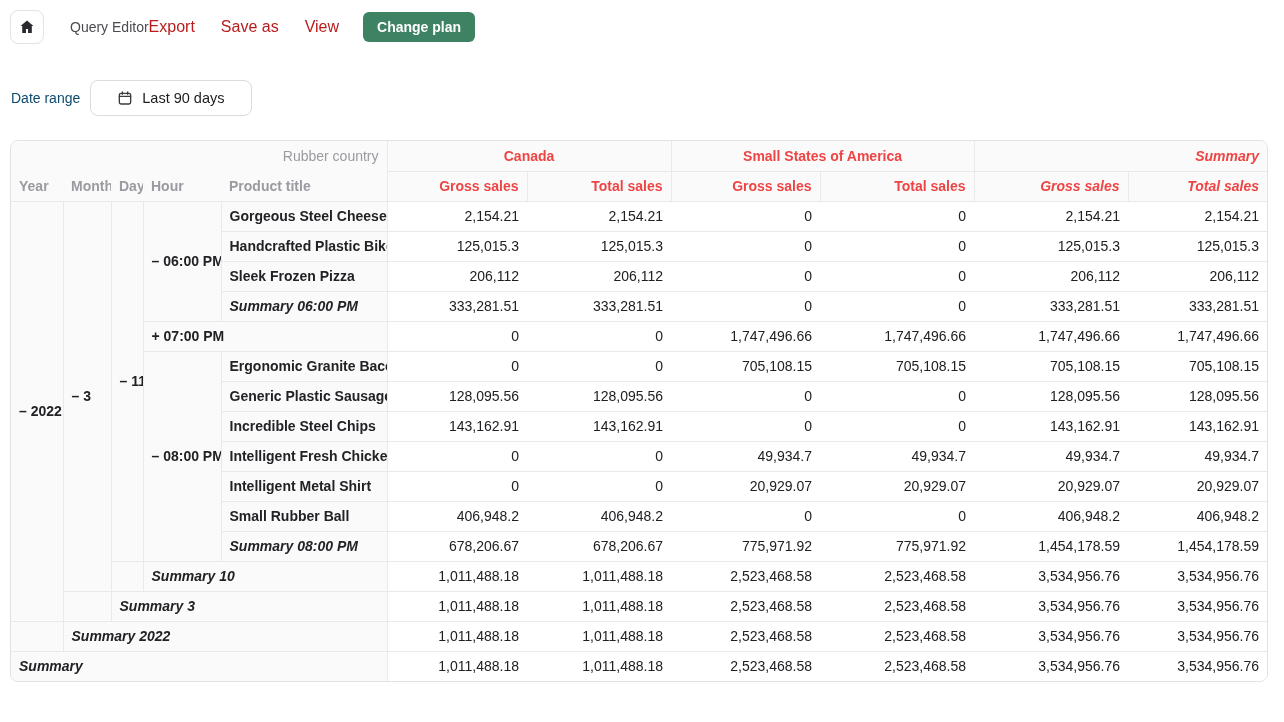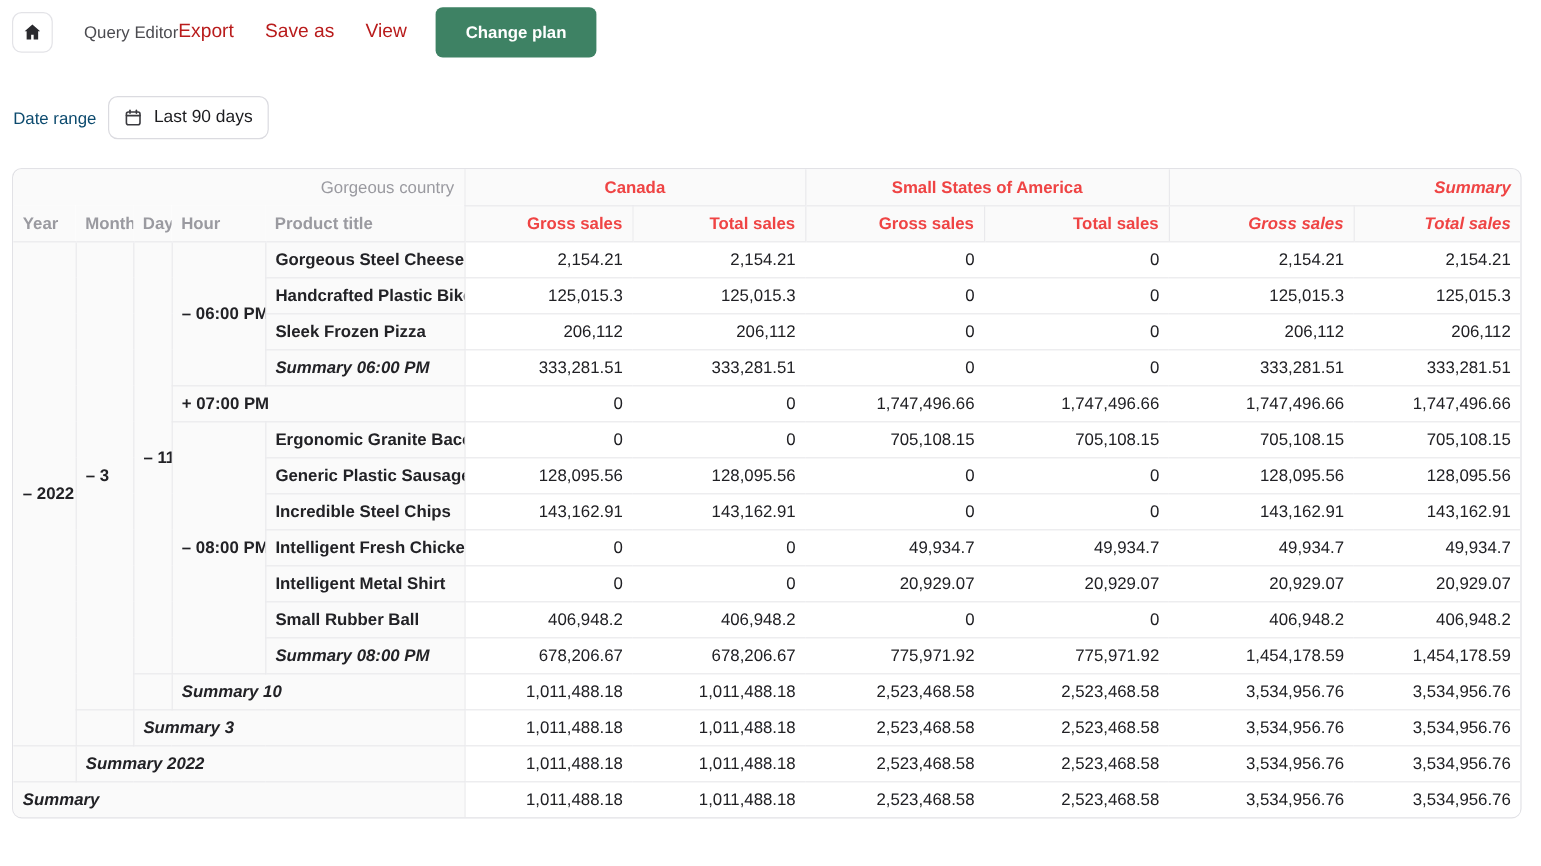--- a/index.html
+++ b/index.html
@@ -8,28 +8,28 @@
 
   
   .topbar { display: flex; align-items: center; height: 54px; padding: 0 16px 0 10px; }
   .home-btn { width: 34px; height: 34px; border: 1px solid #e3e3e7; border-radius: 8px;
     background: #fff; display: flex; align-items: center; justify-content: center; cursor: pointer; flex: 0 0 auto; }
   .app-label { margin-left: 26px; font-size: 14px; color: #4b4b50; }
   .center-title { flex: 1 1 auto; text-align: center; font-size: 20px; font-weight: 700; color: #161619; }
   .top-actions { display: flex; align-items: center; gap: 26px; flex: 0 0 auto; }
   .text-btn { font-size: 16px; font-weight: 500; color: #b91c1c; cursor: pointer; }
   .change-plan-btn { margin-left: -2px; background: #3e8264; color: #fff; border: none;
-    border-radius: 6px; height: 42px; line-height: 30px; padding: 0 25px;
+    border-radius: 6px; height: 30px; line-height: 30px; padding: 0 14px;
     font-size: 14px; font-weight: 600; cursor: pointer; font-family: inherit; }
 
   
   .filter-row { display: flex; align-items: center; margin: 26px 0 0 11px; }
   .filter-label { font-size: 14px; color: #0c4a6e; }
   .date-btn { margin-left: 10px; display: flex; align-items: center; gap: 9px;
-    height: 36px; padding: 0 12px; background: #fff; border: 1px solid #dbdbe0;
+    height: 36px; padding: 0 26px; background: #fff; border: 1px solid #dbdbe0;
     border-radius: 8px; font-size: 14.5px; font-weight: 500; color: #1c1c1f;
     cursor: pointer; font-family: inherit; }
 
   
   .table-wrap { margin: 24px 16px 0 10px; border: 1px solid #e2e2e6; border-radius: 8px; overflow: hidden; width: 1258px; }
   table.pivot { width: 100%; border-collapse: collapse; table-layout: fixed; font-size: 14px; }
   .pivot th, .pivot td { height: 30px; padding: 0 8px; white-space: nowrap; overflow: hidden; vertical-align: middle; }
 
   .pivot thead th { background: #fafafa; font-weight: 600; color: #ef4444; }
   .pivot th.corner { text-align: right; color: #9a9aa0; font-weight: 400; }
@@ -92,21 +92,21 @@
         <col style="width:166px">
       <col style="width:140px">
         <col style="width:144px">
         <col style="width:149px">
         <col style="width:154px">
         <col style="width:154px">
         <col>
     </colgroup>
     <thead>
       <tr data-interactable="false">
-        <th class="corner" colspan="5" data-interactable="false">Gorgeous country</th>
+        <th class="corner" colspan="5" data-interactable="false">Rubber country</th>
         <th class="grp" colspan="2" data-interactable="false">Canada</th>
         <th class="grp" colspan="2" data-interactable="false">Small States of America</th>
         <th class="grp grp-sum" colspan="2" data-interactable="false">Summary</th>
       </tr>
       <tr data-interactable="false">
         <th class="dim" data-interactable="false">Year</th>
         <th class="dim" data-interactable="false">Month</th>
         <th class="dim" data-interactable="false">Day</th>
         <th class="dim" data-interactable="false">Hour</th>
         <th class="dim" data-interactable="false">Product title</th>

